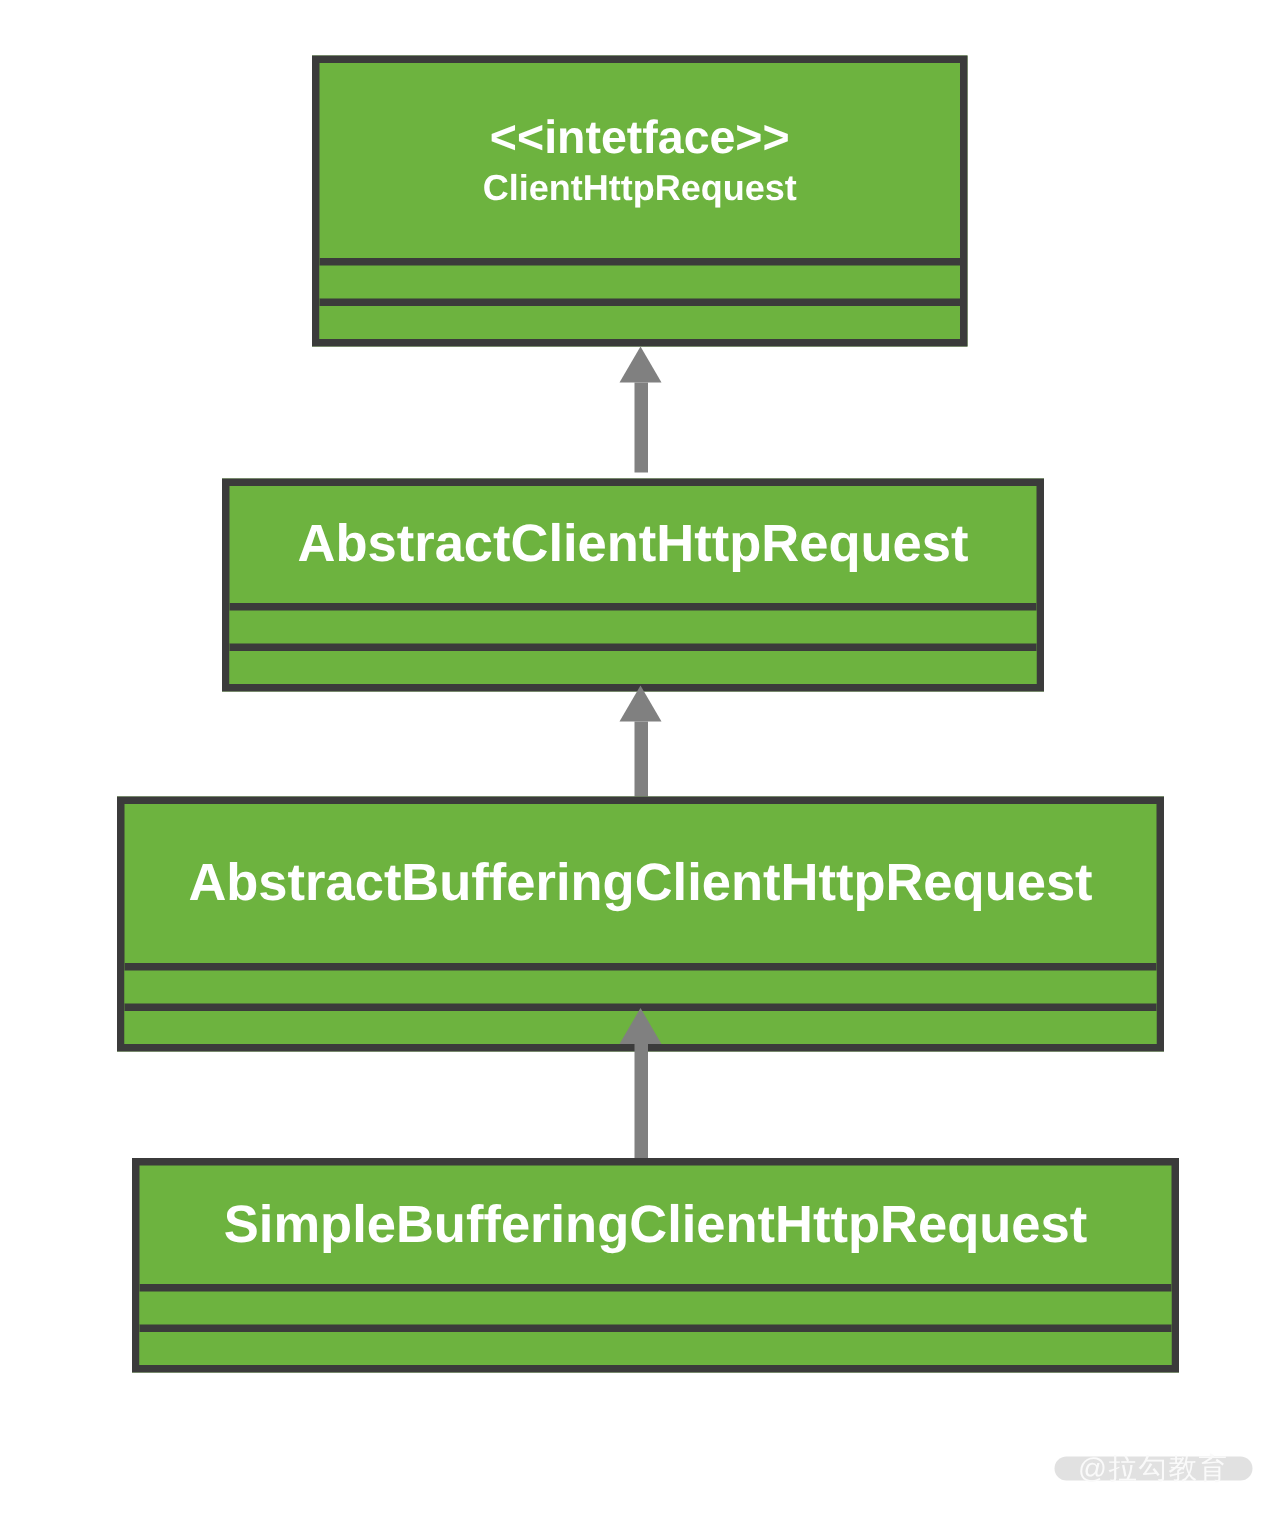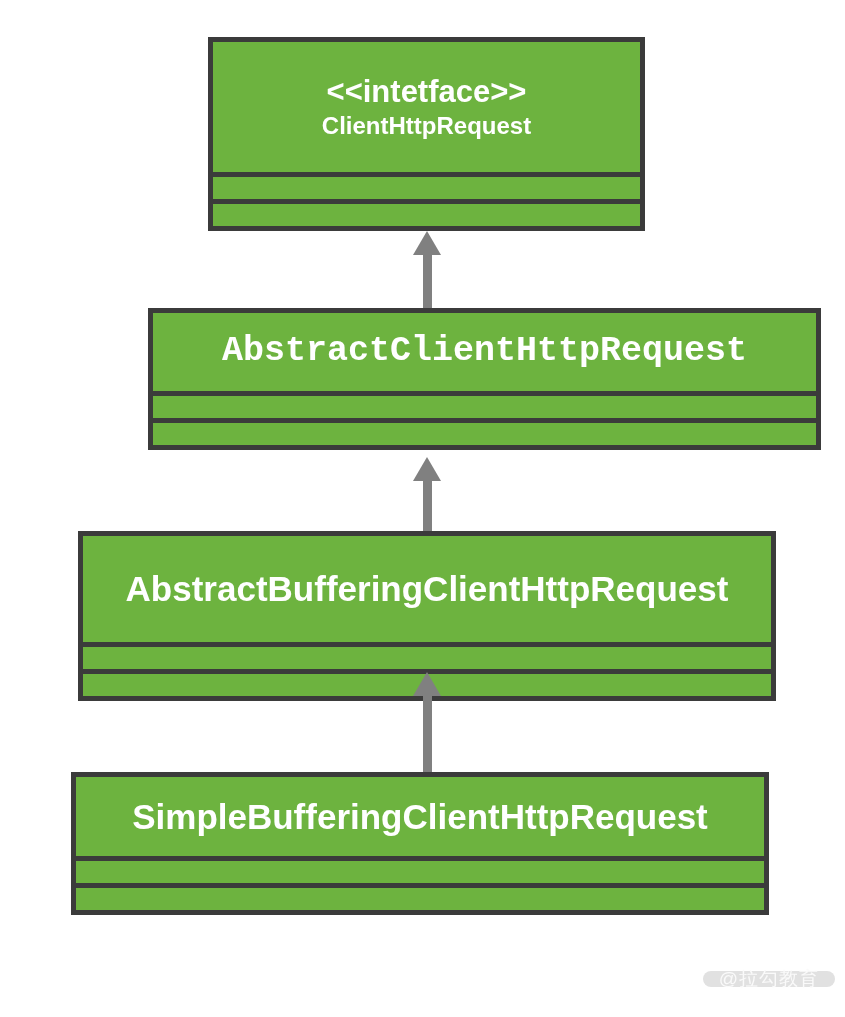--- a/index.html
+++ b/index.html
@@ -71,23 +71,23 @@
     border-radius: 16px;
     color: #fafafa;
     font-size: 19px;
     display: flex;
     align-items: center;
     letter-spacing: 1px;
   }
 
   
   #class-0 { left: 208px; top: 37px;  width: 437px; height: 194px; }
-  #class-1 { left: 148px; top: 308px; width: 673px; height: 142px; font-family: Liberation Mono, monospace; }
+  #class-1 { left: 148px; top: 319px; width: 548px; height: 142px; }
   #class-2 { left: 78px;  top: 531px; width: 698px; height: 170px; }
-  #class-3 { left: 71px;  top: 772px; width: 698px; height: 143px; }
+  #class-3 { left: 88px;  top: 772px; width: 698px; height: 143px; }
 
   #arrow-0 { left: 413px; top: 231px; height: 84px; }
   #arrow-1 { left: 413px; top: 457px; height: 74px; }
   #arrow-2 { left: 413px; top: 672px; height: 100px; }
 </style>
 </head>
 <body>
 
 <div class="canvas">
 

